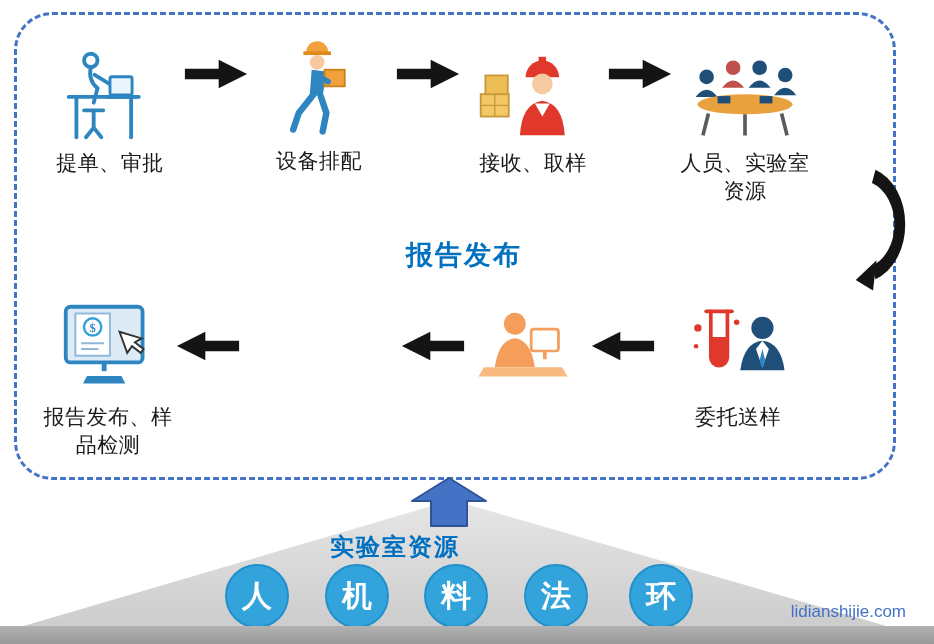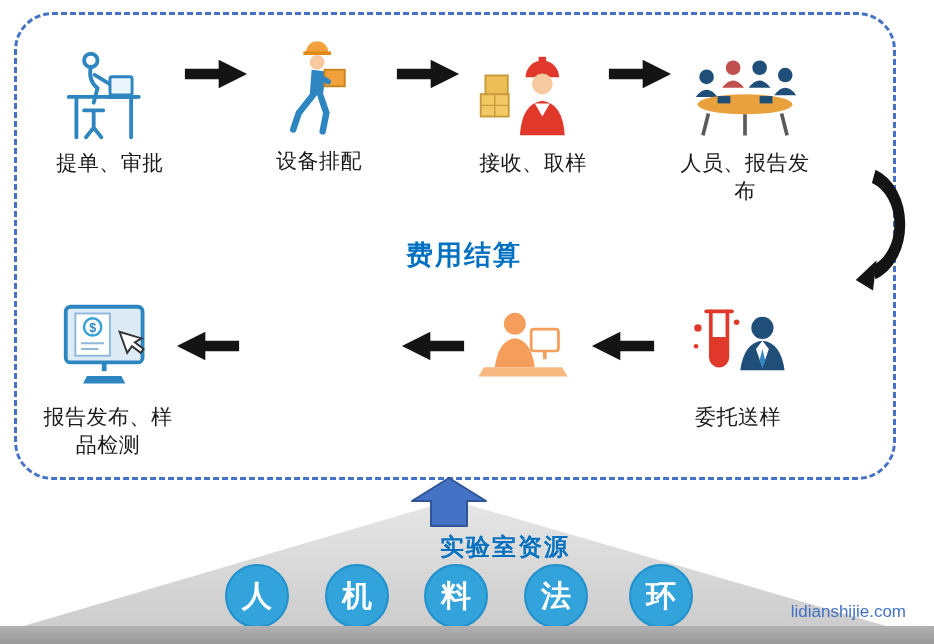--- a/index.html
+++ b/index.html
@@ -3,40 +3,40 @@
 <meta charset="utf-8">
 <style>
   * { margin:0; padding:0; box-sizing:border-box; }
   html,body { background:#ffffff; }
   body { font-family:"Liberation Sans","DejaVu Sans",sans-serif; }
   .canvas { position:relative; width:934px; height:644px; background:#ffffff; overflow:hidden; }
 
   .process-box { position:absolute; left:14px; top:12px; width:882px; height:468px;
                  border:3px dashed #4472C4; border-radius:38px; }
 
-  .step { position:absolute; width:150px; text-align:center; }
+  .step { position:absolute; width:150px; text-align:center;font-family:Liberation Serif, serif; }
   .step .icon { height:112px; display:flex; align-items:flex-end; justify-content:center; }
   .step.bottom .icon { height:100px; }
   .step .label { font-size:21px; color:#1a1a1a; line-height:1.35; margin:6px auto 0;
                  width:142px; letter-spacing:.5px; }
 
   .harrow { position:absolute; width:66px; height:32px; }
   .harrow svg { display:block; width:100%; height:100%; }
   .harrow.left svg { transform:scaleX(-1); }
 
   .process-title { position:absolute; left:352px; top:222px; width:190px; text-align:center;
                    font-size:27px; font-weight:bold; color:#0070C0; letter-spacing:2px; }
 
   .curve-arrow { position:absolute; left:838px; top:150px; width:72px; height:132px; }
 
   .up-arrow { position:absolute; left:411px; top:477px; z-index:3; }
 
   .pyramid { position:absolute; left:10px; top:498px; z-index:1; }
 
-  .resources-title { position:absolute; left:330px; top:531px; width:240px; text-align:right;
+  .resources-title { position:absolute; left:330px; top:531px; width:240px; text-align:left;
                      font-size:24px; font-weight:bold; color:#0070C0; letter-spacing:2px; z-index:2; }
 
   .circle { position:absolute; top:564px; width:64px; height:64px; border-radius:50%;
             background:#33A3DC; border:2px solid #2190CB; color:#fff; font-size:30px;
             font-weight:bold; display:flex; align-items:center; justify-content:center; z-index:2; }
 
   .watermark { position:absolute; right:28px; top:596px; font-size:17px; color:#4472C4; z-index:3;margin-top:6px; }
 
   .footer-bar { position:absolute; left:0; bottom:0; width:934px; height:18px;
                 background:linear-gradient(#B2B2B2,#989898); z-index:2; }
@@ -134,24 +134,24 @@
           <g fill="#C0504D">
             <circle cx="57" cy="18" r="8"></circle>
               <path d="M45 40 Q57 24 69 40 Z"></path>
           </g>
           <ellipse cx="70" cy="58" rx="52" ry="11" fill="#E8A13C"></ellipse>
           <rect x="40" y="49" width="14" height="8" fill="#1F4E79"></rect>
           <rect x="86" y="49" width="14" height="8" fill="#1F4E79"></rect>
           <path d="M30 68 L24 92 M110 68 L116 92 M70 69 V92" stroke="#5A5A5A" stroke-width="4" fill="none"></path>
         </svg>
       </div>
-      <div class="label">人员、报告发布</div>
-    </div>
-
-    <div class="process-title">费用结算</div>
+      <div class="label">人员、实验室资源</div>
+    </div>
+
+    <div class="process-title">报告发布</div>
 
     <div class="curve-arrow">
       <svg viewBox="0 0 100 140" width="72" height="132" preserveAspectRatio="none">
         <path d="M26 12 A54 54 0 0 1 26 114" fill="none" stroke="#141414" stroke-width="15"></path>
         <polygon points="1,122 30,101 25,133" fill="#141414"></polygon>
       </svg>
     </div>
 
     <div class="step bottom" style="left:16px; top:282px;">
       <div class="icon">

